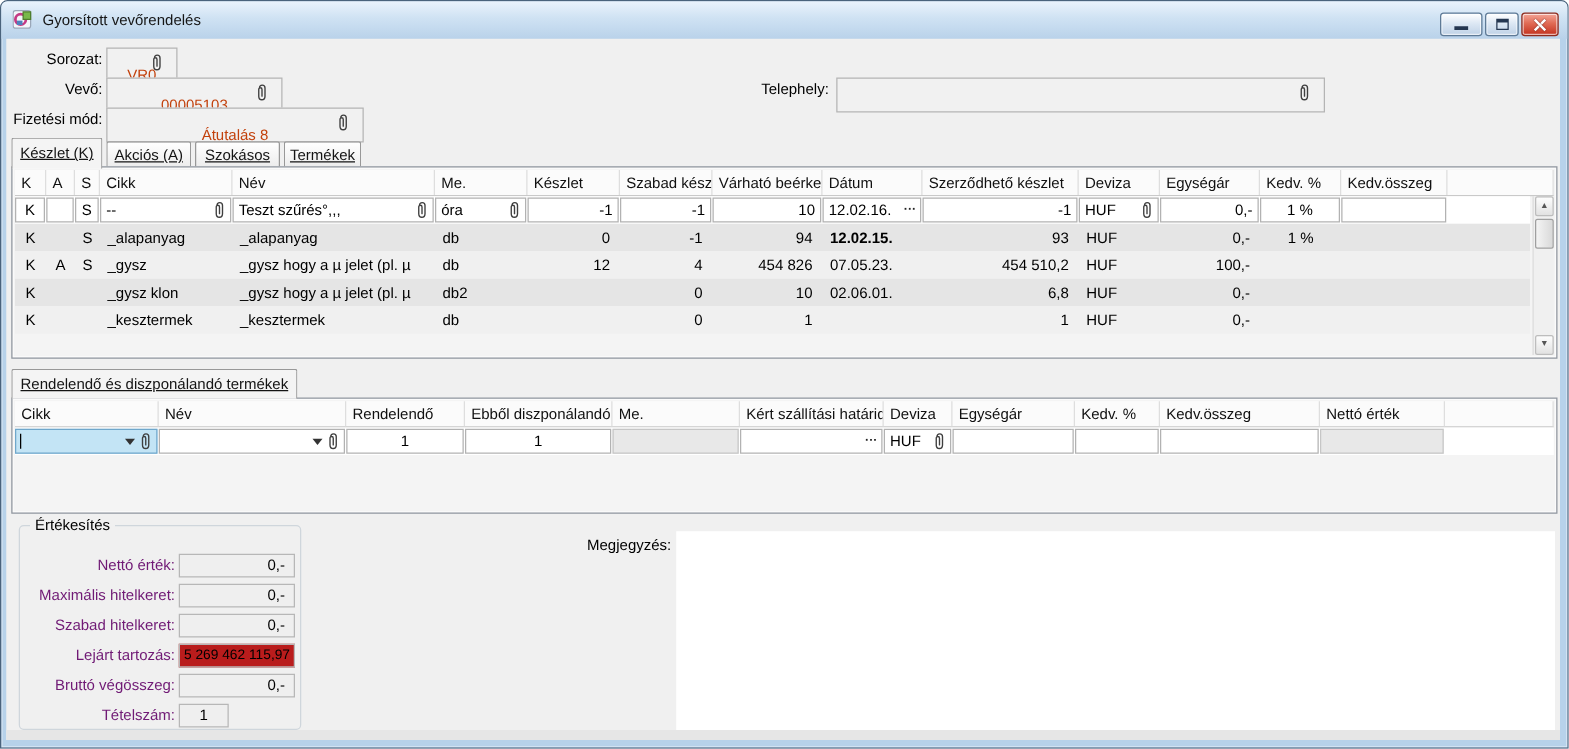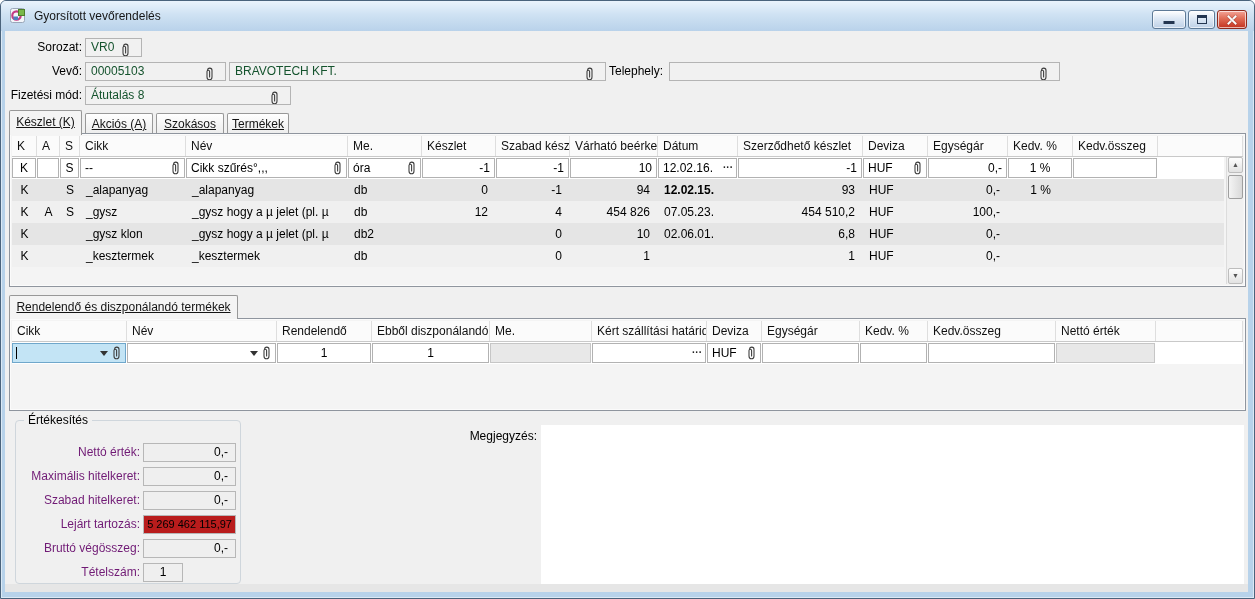--- a/index.html
+++ b/index.html
@@ -27,21 +27,21 @@
   .ic-x { position:absolute; left:50%; top:50%; width:12px; height:12px; transform:translate(-50%,-50%); }
   .ic-x::before, .ic-x::after { content:""; position:absolute; left:5px; top:0; width:2px; height:12px; background:#fff;
     box-shadow:0 0 1px #5c120a; }
   .ic-x::before { transform:rotate(45deg); }
   .ic-x::after  { transform:rotate(-45deg); }
   
   .client { position:absolute; left:4px; top:30px; width:1243px; height:561px; background:#f0f0f0; }
   .bottom-strip { position:absolute; left:4px; top:583px; width:1243px; height:8px; background:#e6e6e6; }
   .lbl { position:absolute; font-size:12px; color:#000; text-align:right; line-height:19px; white-space:nowrap; }
   .fld { position:absolute; height:19px; background:#f1f1f1; border:1px solid #b4b4b4;
-    font-size:12px; line-height:17px; padding:0 5px; color:#14532d; white-space:nowrap; overflow:hidden; }
+    font-size:12px; line-height:17px; padding:13px 5px; color:#c2410c; white-space:nowrap; overflow:hidden;text-align:center; }
   .fld .clip { position:absolute; right:5px; top:2px; }
   
   .tab { position:absolute; height:21px; top:112px; background:linear-gradient(#ffffff,#ececec);
     border:1px solid #989898; border-bottom:none; border-radius:2px 2px 0 0;
     font-size:12px; text-align:center; line-height:21px; color:#141414; z-index:1;text-decoration:underline; }
   .tab.active { top:109px; height:25px; background:#f4f4f4; z-index:3; line-height:23px; }
   
   .panel { position:absolute; left:8px; width:1237px; background:#f4f4f4;
     border:1px solid #8f959e; box-shadow: inset 0 0 0 1px #fbfbfb; z-index:2; }
   .g-head { display:flex; height:21px; background:#fbfbfb; border-bottom:1px solid #c9c9c9; margin:2px 2px 0 2px; }
@@ -118,25 +118,20 @@
     <path d="M2.6 3.4 C2.6 2 3.5 1.1 4.8 1.1 C6.1 1.1 7 2 7 3.4 L7 10 C7 11.7 5.9 12.8 4.5 12.8 C3.1 12.8 2 11.7 2 10 L2 4.6 C2 3.8 2.6 3.2 3.3 3.2 C4 3.2 4.6 3.8 4.6 4.6 L4.6 9.9" fill="none" stroke="#3f3f3f" stroke-width="1.1" stroke-linecap="round"></path>
   </svg>
 </span></div>
 
   <span class="lbl" style="left:4px;top:61px;width:77px;">Vevő:</span>
   <div class="fld" style="left:84px;top:61px;width:141px;"><span>00005103</span><span style="position:absolute;right:5px;top:2px;">
   <svg class="clip" width="10" height="14" viewBox="0 0 10 14">
     <path d="M2.6 3.4 C2.6 2 3.5 1.1 4.8 1.1 C6.1 1.1 7 2 7 3.4 L7 10 C7 11.7 5.9 12.8 4.5 12.8 C3.1 12.8 2 11.7 2 10 L2 4.6 C2 3.8 2.6 3.2 3.3 3.2 C4 3.2 4.6 3.8 4.6 4.6 L4.6 9.9" fill="none" stroke="#3f3f3f" stroke-width="1.1" stroke-linecap="round"></path>
   </svg>
 </span></div>
-  <div class="fld" style="left:228px;top:61px;width:377px;"><span>BRAVOTECH KFT.</span><span style="position:absolute;right:5px;top:2px;">
-  <svg class="clip" width="10" height="14" viewBox="0 0 10 14">
-    <path d="M2.6 3.4 C2.6 2 3.5 1.1 4.8 1.1 C6.1 1.1 7 2 7 3.4 L7 10 C7 11.7 5.9 12.8 4.5 12.8 C3.1 12.8 2 11.7 2 10 L2 4.6 C2 3.8 2.6 3.2 3.3 3.2 C4 3.2 4.6 3.8 4.6 4.6 L4.6 9.9" fill="none" stroke="#3f3f3f" stroke-width="1.1" stroke-linecap="round"></path>
-  </svg>
-</span></div>
 
   <span class="lbl" style="left:608px;top:61px;width:54px;">Telephely:</span>
   <div class="fld" style="left:668px;top:61px;width:391px;"><span></span><span style="position:absolute;right:5px;top:2px;">
   <svg class="clip" width="10" height="14" viewBox="0 0 10 14">
     <path d="M2.6 3.4 C2.6 2 3.5 1.1 4.8 1.1 C6.1 1.1 7 2 7 3.4 L7 10 C7 11.7 5.9 12.8 4.5 12.8 C3.1 12.8 2 11.7 2 10 L2 4.6 C2 3.8 2.6 3.2 3.3 3.2 C4 3.2 4.6 3.8 4.6 4.6 L4.6 9.9" fill="none" stroke="#3f3f3f" stroke-width="1.1" stroke-linecap="round"></path>
   </svg>
 </span></div>
 
   <span class="lbl" style="left:4px;top:85px;width:77px;">Fizetési mód:</span>
   <div class="fld" style="left:84px;top:85px;width:206px;"><span>Átutalás 8</span><span style="position:absolute;right:5px;top:2px;">
@@ -181,21 +176,21 @@
             <div class="ebox ac"><span>S</span></div>
           </div>
           <div class="ecw" style="width: 106px;">
             <div class="ebox al"><span>--</span><span style="position: absolute; right: 3px; top: 2px;">
   <svg class="clip" width="10" height="14" viewBox="0 0 10 14">
     <path d="M2.6 3.4 C2.6 2 3.5 1.1 4.8 1.1 C6.1 1.1 7 2 7 3.4 L7 10 C7 11.7 5.9 12.8 4.5 12.8 C3.1 12.8 2 11.7 2 10 L2 4.6 C2 3.8 2.6 3.2 3.3 3.2 C4 3.2 4.6 3.8 4.6 4.6 L4.6 9.9" fill="none" stroke="#3f3f3f" stroke-width="1.1" stroke-linecap="round"></path>
   </svg>
 </span></div>
           </div>
           <div class="ecw" style="width: 162px;">
-            <div class="ebox al"><span>Cikk szűrés°,,,</span><span style="position: absolute; right: 3px; top: 2px;">
+            <div class="ebox al"><span>Teszt szűrés°,,,</span><span style="position: absolute; right: 3px; top: 2px;">
   <svg class="clip" width="10" height="14" viewBox="0 0 10 14">
     <path d="M2.6 3.4 C2.6 2 3.5 1.1 4.8 1.1 C6.1 1.1 7 2 7 3.4 L7 10 C7 11.7 5.9 12.8 4.5 12.8 C3.1 12.8 2 11.7 2 10 L2 4.6 C2 3.8 2.6 3.2 3.3 3.2 C4 3.2 4.6 3.8 4.6 4.6 L4.6 9.9" fill="none" stroke="#3f3f3f" stroke-width="1.1" stroke-linecap="round"></path>
   </svg>
 </span></div>
           </div>
           <div class="ecw" style="width: 74px;">
             <div class="ebox al"><span>óra</span><span style="position: absolute; right: 3px; top: 2px;">
   <svg class="clip" width="10" height="14" viewBox="0 0 10 14">
     <path d="M2.6 3.4 C2.6 2 3.5 1.1 4.8 1.1 C6.1 1.1 7 2 7 3.4 L7 10 C7 11.7 5.9 12.8 4.5 12.8 C3.1 12.8 2 11.7 2 10 L2 4.6 C2 3.8 2.6 3.2 3.3 3.2 C4 3.2 4.6 3.8 4.6 4.6 L4.6 9.9" fill="none" stroke="#3f3f3f" stroke-width="1.1" stroke-linecap="round"></path>
   </svg>

